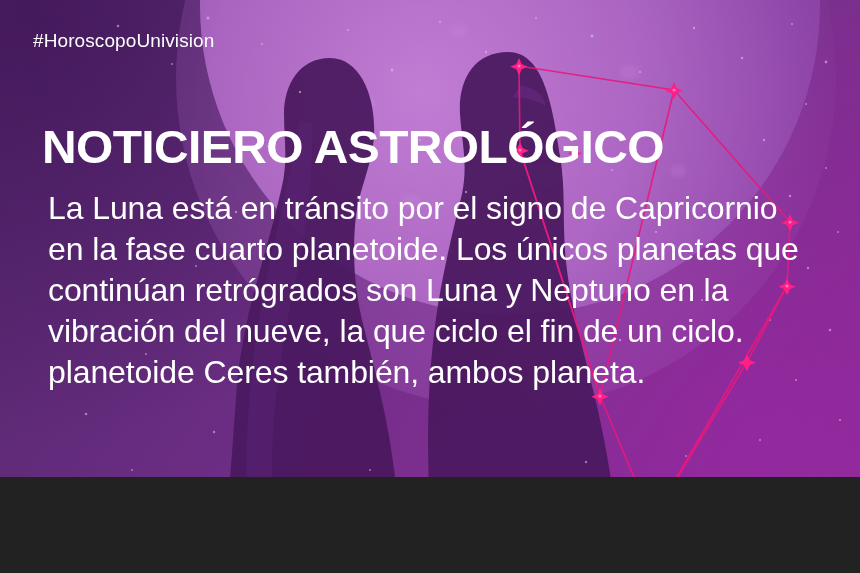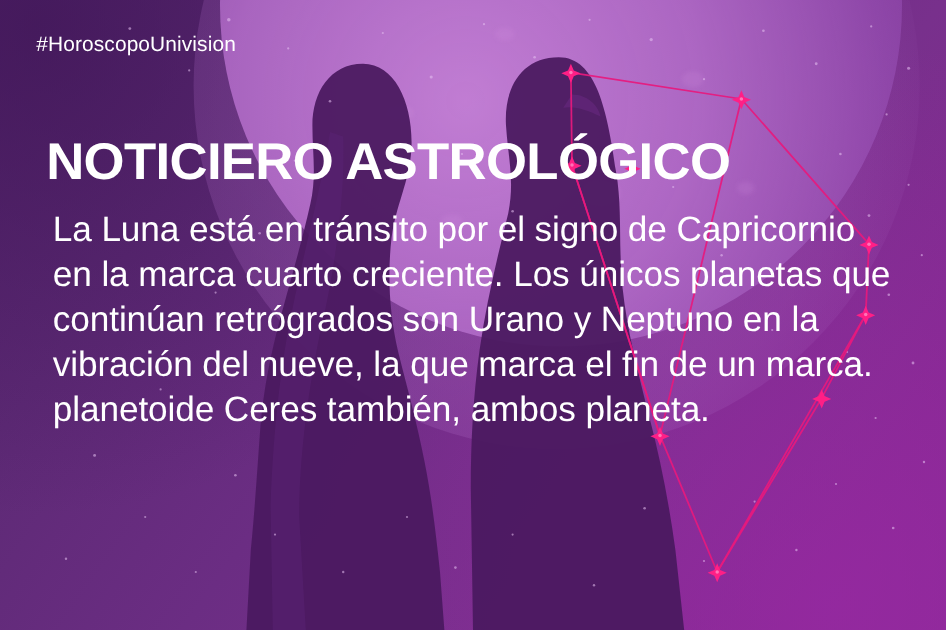--- a/index.html
+++ b/index.html
@@ -1,20 +1,20 @@
 <!DOCTYPE html>
 <html><head>
 <meta charset="utf-8">
 <style>
   html,body{margin:0;padding:0;background:#222;}
   *{box-sizing:border-box;}
 
   #poster{
     position:relative;
-    width:860px;height:573px;
+    width:860px;height:477px;
     overflow:hidden;
     font-family:"Liberation Sans", sans-serif;
     background:#5c2a72;
   }
 
   
   .bg-base{
     position:absolute;inset:0;
     background:
       linear-gradient(125deg,
@@ -232,19 +232,19 @@
       <circle class="star-core" cx="520" cy="150" r="1.6"></circle>
     </g>
   </svg>
 
   <div class="hashtag">#HoroscopoUnivision</div>
 
   <h1 class="headline">NOTICIERO ASTROLÓGICO</h1>
 
   <div class="body-copy">
     <span class="ln">La Luna está en tránsito por el signo de Capricornio</span>
-    <span class="ln">en la marca cuarto creciente. Los únicos planetas que</span>
-    <span class="ln">continúan retrógrados son Urano y Neptuno en la</span>
-    <span class="ln">vibración del nueve, la que marca el fin de un marca.</span>
+    <span class="ln">en la fase cuarto planetoide. Los únicos planetas que</span>
+    <span class="ln">continúan retrógrados son Luna y Neptuno en la</span>
+    <span class="ln">vibración del nueve, la que ciclo el fin de un ciclo.</span>
     <span class="ln">planetoide Ceres también, ambos planeta.</span>
   </div>
 
 </div>
 
 </body></html>

